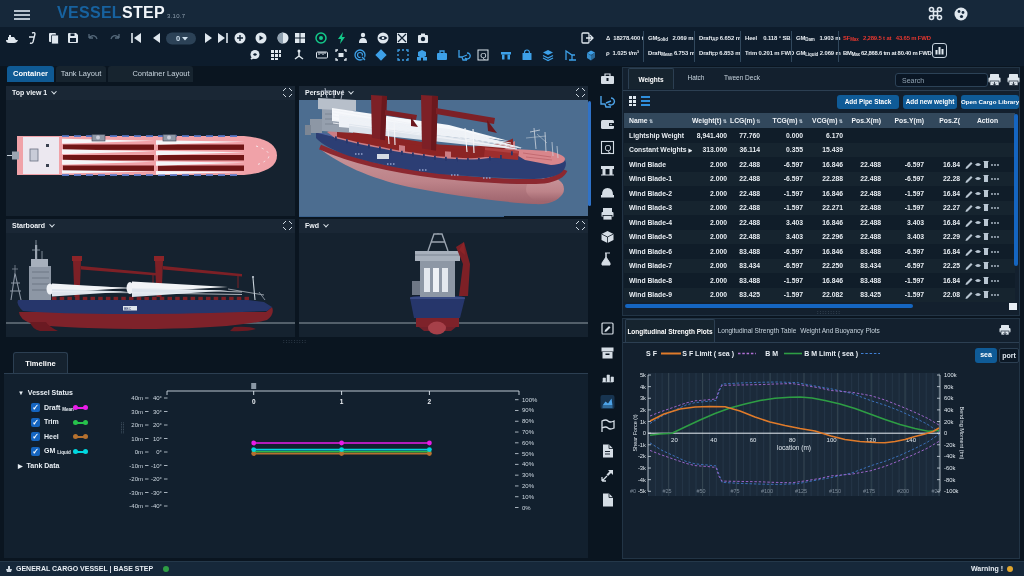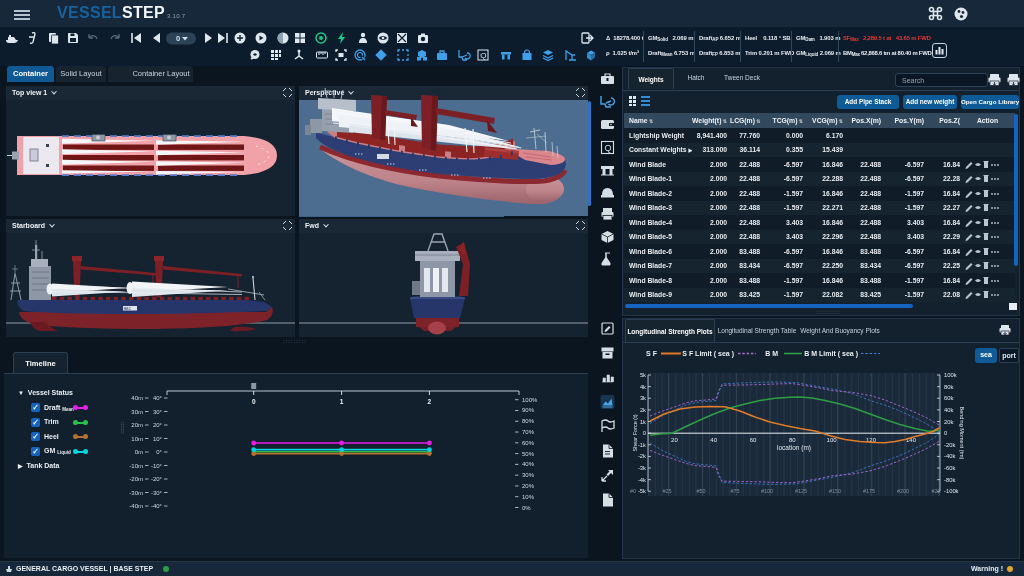--- a/index.html
+++ b/index.html
@@ -287,21 +287,21 @@
       <svg width="13" height="13" viewBox="0 0 13 13">
         <rect x="2.5" y="6" width="2" height="4.5" fill="#dfe7ee"></rect>
         <rect x="5.5" y="3" width="2" height="7.5" fill="#dfe7ee"></rect>
         <rect x="8.5" y="5" width="2" height="5.5" fill="#dfe7ee"></rect>
       </svg>
     </div>
 </div>
 
 <div id="leftpane">
   <span class="tab active" style="left:7px;width:47px;">Container</span>
-  <span class="tab" style="left:56px;width:50px;">Solid Layout</span>
+  <span class="tab" style="left:56px;width:50px;">Tank Layout</span>
   <span class="tab" style="left:108px;width:85px;padding-left:21px;">Container Layout</span>
 
   <div class="quad" id="q-top" style="left:6px;top:20px;width:289px;height:130px;">
     <div class="quadhead">Top view 1 <span class="car"></span></div>
     <svg class="expand" width="9" height="9" viewBox="0 0 9 9">
         <g stroke="#cfd9e2" stroke-width="1">
           <path d="M0,3 L3,0 M6,0 L9,3 M0,6 L3,9 M6,9 L9,6"></path>
         </g>
       </svg>
     <svg width="289" height="130" style="left:0;top:0;" viewBox="0 0 289 130" id="svg-top">

